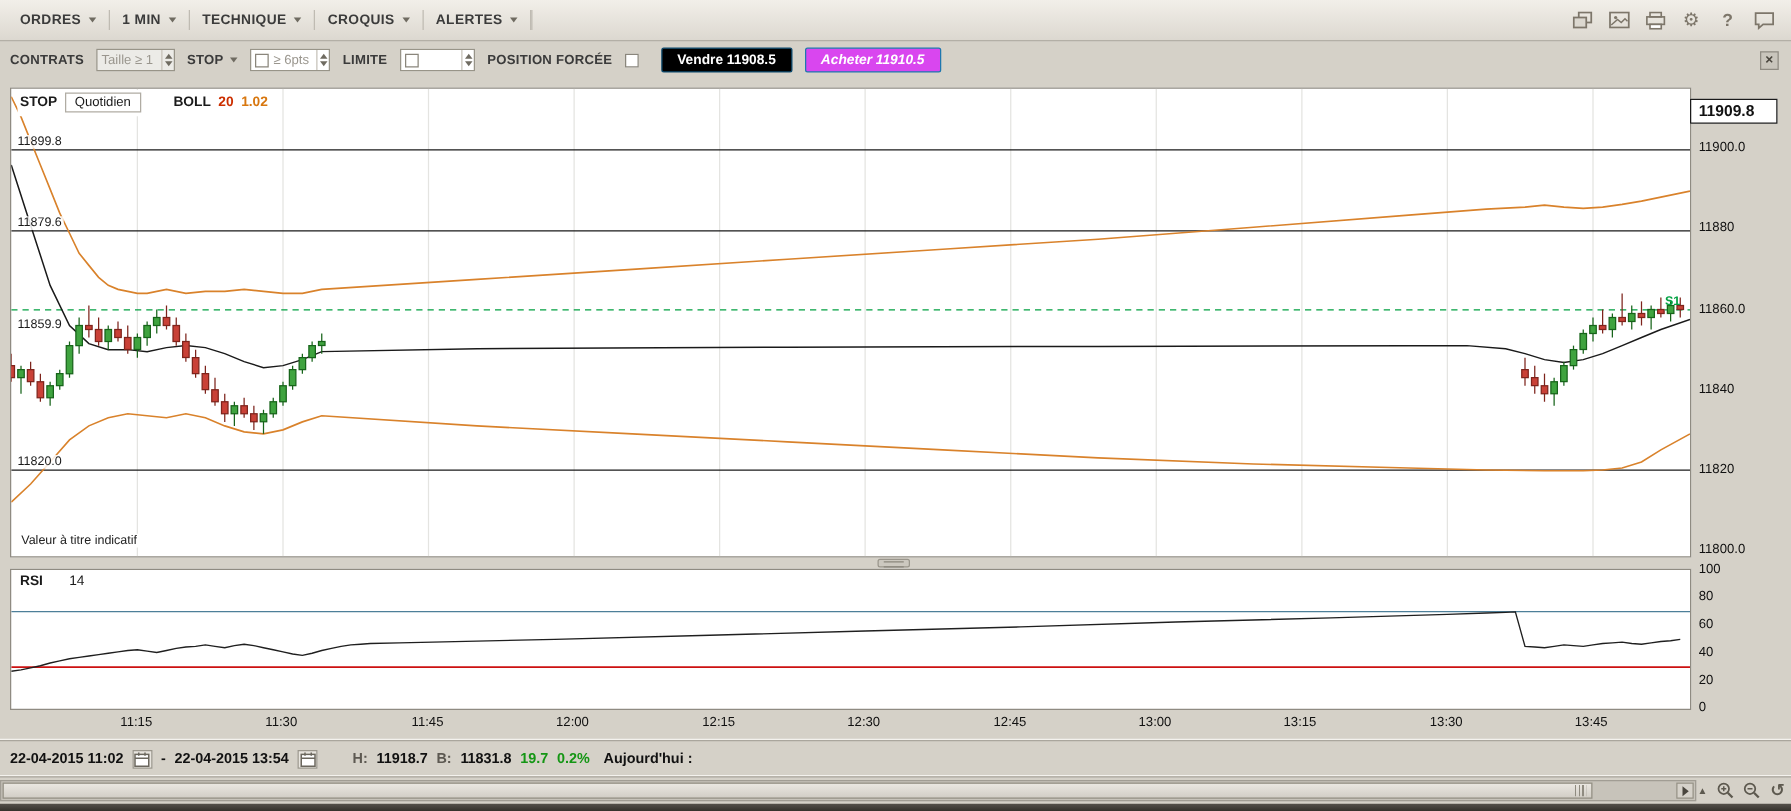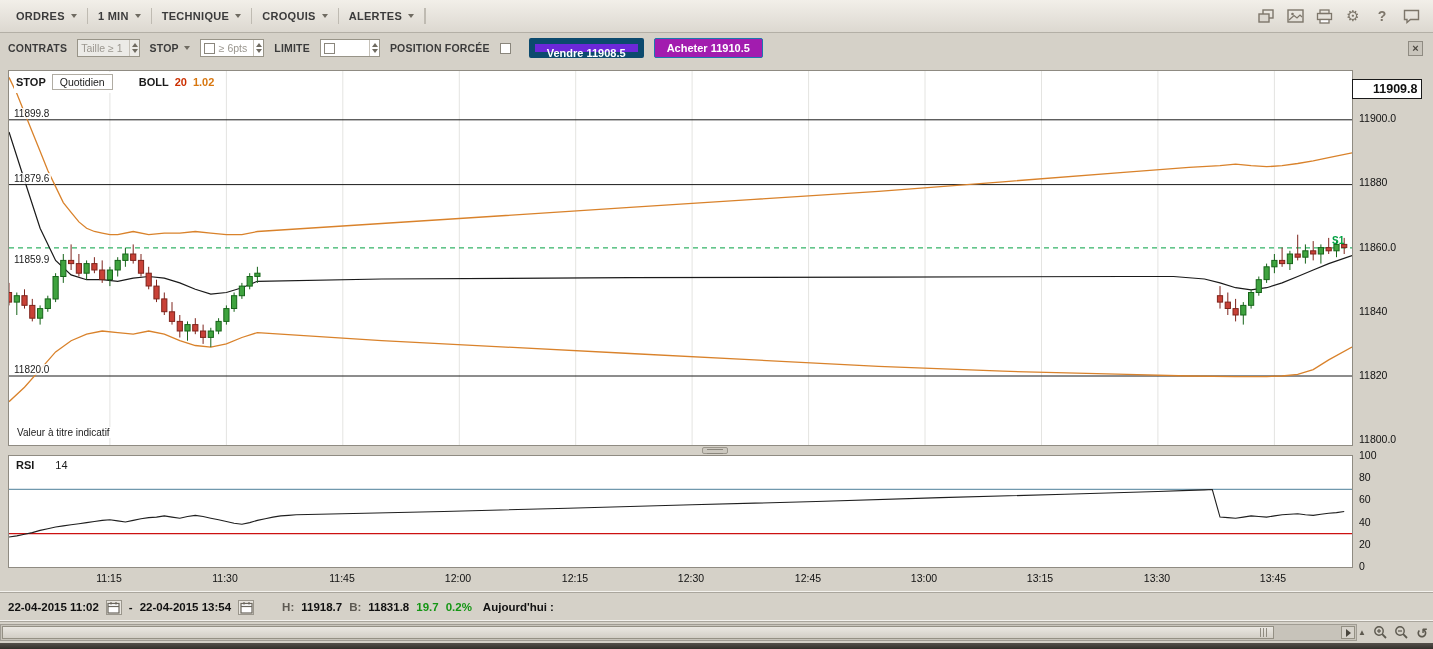--- a/index.html
+++ b/index.html
@@ -29,22 +29,22 @@
   .tb-box.disabled { background:#ecebe7; }
   .tb-box .val { color:#9a968e; font-size:10.5px; white-space:nowrap; }
   .spinner { display:flex; flex-direction:column; justify-content:center; margin-left:2px;
              border-left:1px solid #c6c2b9; padding-left:2px; height:16px; }
   .sp-up { width:0; height:0; border-left:3px solid transparent; border-right:3px solid transparent;
            border-bottom:4px solid #6f6b61; margin-bottom:2px; }
   .sp-dn { width:0; height:0; border-left:3px solid transparent; border-right:3px solid transparent;
            border-top:4px solid #6f6b61; }
   .checkbox { width:11px; height:11px; min-width:11px; background:#fff; border:1px solid #8a867c; display:inline-block; }
   .btn { border-radius:2px; font-size:11px; font-weight:bold; color:#fff; padding:3px 12px; cursor:pointer; border:none; height:20px; }
-  .btn.sell { background:#6d28d9; border:6px solid #0c4a6e; margin-left:8px; }
-  .btn.buy  { background:#a21caf; border:1px solid #1e77ae; }
+  .btn.sell { background:#000000; border:1px solid #0c4a6e; margin-left:8px; }
+  .btn.buy  { background:#d946ef; border:1px solid #1e77ae;font-style:italic; }
   .panel-close { position:absolute; top:41px; right:10px; width:15px; height:15px; background:#c9c5bc;
                  border:1px solid #8f8b82; color:#4a463e; font-size:11px; font-weight:bold; line-height:13px;
                  text-align:center; cursor:pointer; }
 
   
   .chart-panel { position:absolute; left:8px; top:70px; width:1345px; height:376px; background:#fff;
                  border:1px solid #8f8b82; }
   .rsi-panel   { position:absolute; left:8px; top:455px; width:1345px; height:113px; background:#fff;
                  border:1px solid #8f8b82; }
   .chart-panel svg, .rsi-panel svg { display:block; width:100%; height:100%; }
@@ -57,21 +57,21 @@
   .boll-dev { color:#d8770f; font-weight:bold; }
   .rsi-header { position:absolute; left:5px; top:2px; background:#fff; padding:1px 6px 2px 2px;
                 font-size:11px; color:#1a1a1a; display:flex; gap:21px; }
   .chart-note { position:absolute; left:6px; bottom:7px; font-size:10px; color:#222; background:#fff; padding:0 2px; }
 
   #pivot-labels div { position:absolute; left:3px; font-size:10px; color:#1a1a1a;
                       background:rgba(255,255,255,.85); padding:0 2px; }
 
   .price-marker { position:absolute; left:1352px; top:79px; width:70px; height:20px; background:#fff;
                   border:1px solid #1a1a1a; font-size:12.5px; font-weight:bold; color:#111;
-                  line-height:18px; padding-left:20px; z-index:5; }
+                  line-height:18px; padding-left:6px; z-index:5; }
 
   .axis-col { position:absolute; left:1356px; width:76px; }
   #axis-main { top:70px; height:376px; }
   #axis-rsi  { top:455px; height:113px; }
   .axis-label { position:absolute; left:3px; font-size:10.5px; color:#111; white-space:nowrap; }
 
   #time-axis { position:absolute; left:8px; top:572px; width:1345px; height:14px; }
   .time-label { position:absolute; transform:translateX(-50%); font-size:10.5px; color:#111; white-space:nowrap; }
 
   .drag-handle { position:absolute; left:702px; top:447px; width:26px; height:7px; background:#ccc8bf;

